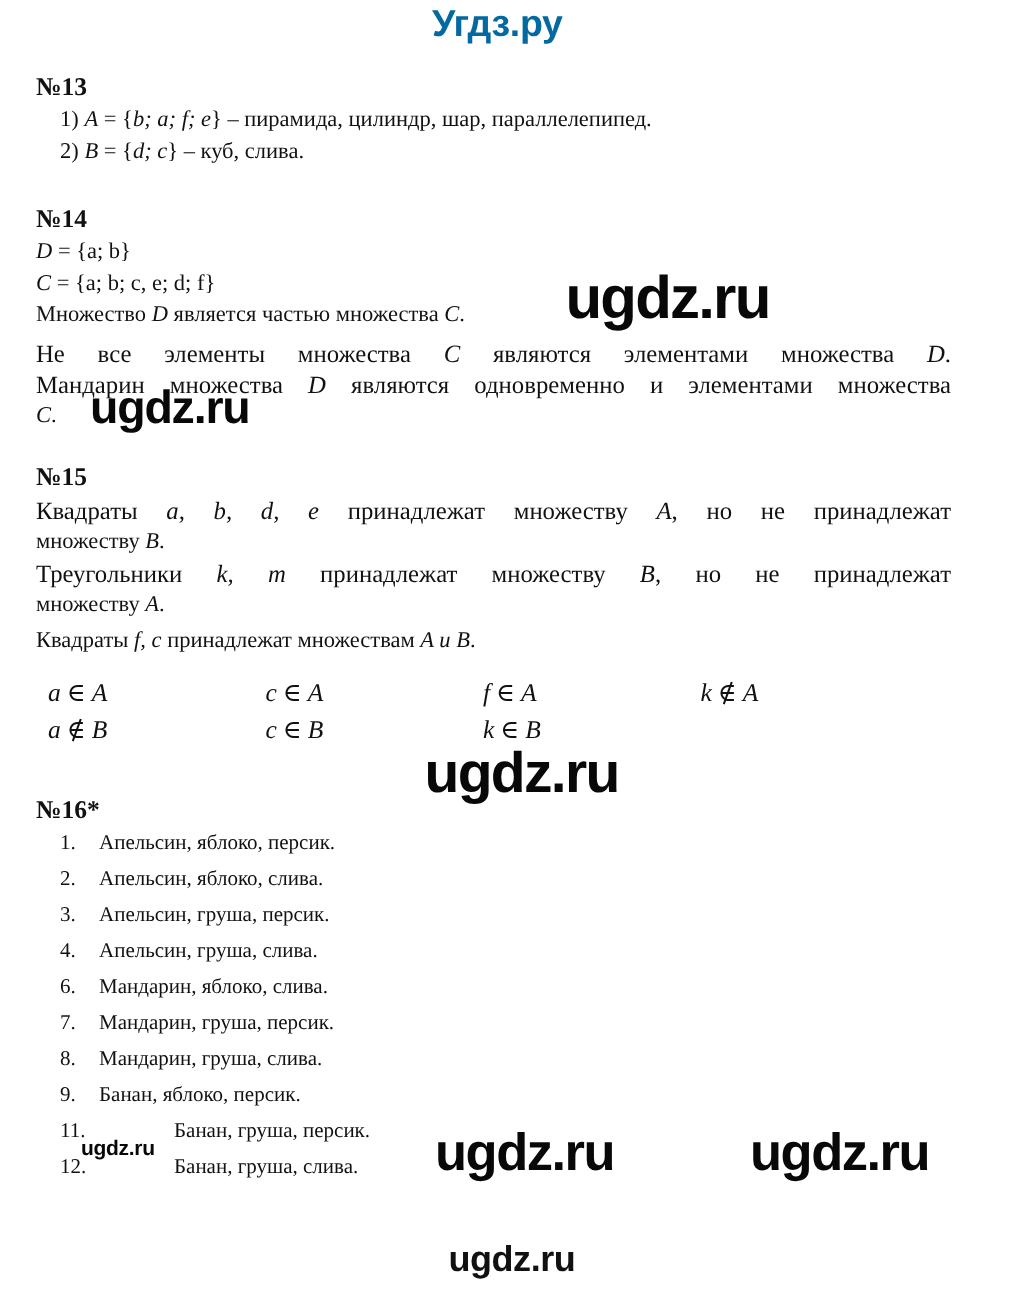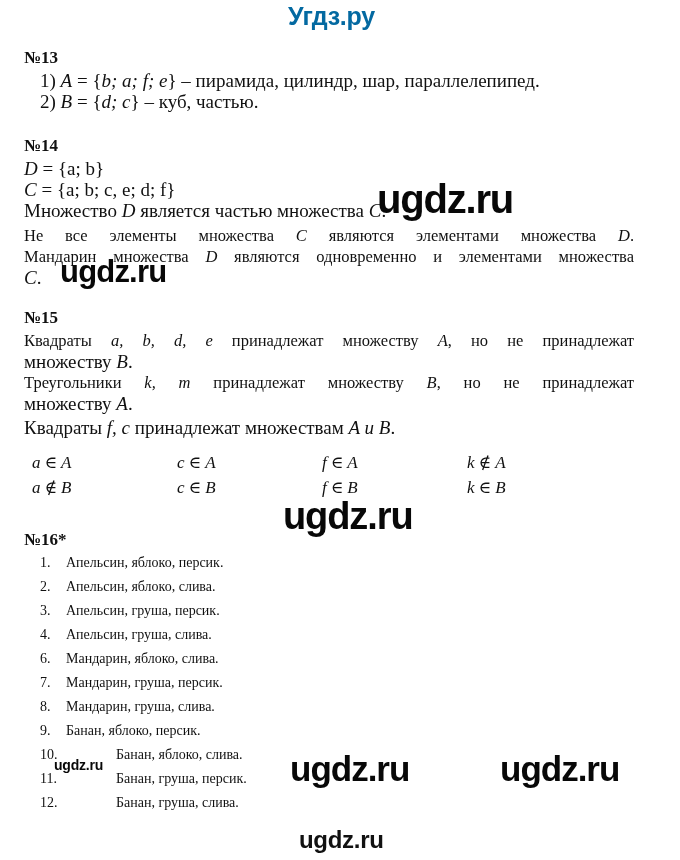--- a/index.html
+++ b/index.html
@@ -56,21 +56,21 @@
   .task-head {
     position: absolute;
     left: 24px;
     font-weight: bold;
     font-size: 17px;
     letter-spacing: 0px;
   }
 
   .line {
     position: absolute;
-    font-size: 19px;
+    font-size: 15px;
     line-height: 21px;
     white-space: nowrap;
   }
   .just {
     position: absolute;
     font-size: 16.5px;
     line-height: 21px;
     text-align: justify;
     text-align-last: justify;
   }
@@ -127,21 +127,21 @@
 
   <div class="task-head" style="top:48px;">№13</div>
 
   <div class="line" style="left:40px; top:70px;">
     <span>1)</span>
     <span class="it">A</span><span> = {</span><span class="it">b; a; f; e</span><span>} – </span><span>пирамида, цилиндр, шар, параллелепипед.</span>
   </div>
 
   <div class="line" style="left:40px; top:91px;">
     <span>2)</span>
-    <span class="it">B</span><span> = {</span><span class="it">d; c</span><span>} – </span><span>куб, частью.</span>
+    <span class="it">B</span><span> = {</span><span class="it">d; c</span><span>} – </span><span>куб, слива.</span>
   </div>
 
   <div class="task-head" style="top:136px;">№14</div>
 
   <div class="line" style="left:24px; top:158px;">
     <span class="it">D</span><span> = {a; b}</span>
   </div>
 
   <div class="line" style="left:24px; top:179px;">
     <span class="it">C</span><span> = {a; b; c, e; d; f}</span>
@@ -184,36 +184,34 @@
   </div>
 
   <div class="formula-grid">
     <div class="formula-cell"><span>a</span><span class="op">∈</span><span>A</span></div>
     <div class="formula-cell"><span>c</span><span class="op">∈</span><span>A</span></div>
     <div class="formula-cell"><span>f</span><span class="op">∈</span><span>A</span></div>
     <div class="formula-cell"><span>k</span><span class="op">∉</span><span>A</span></div>
 
     <div class="formula-cell"><span>a</span><span class="op">∉</span><span>B</span></div>
     <div class="formula-cell"><span>c</span><span class="op">∈</span><span>B</span></div>
-    <div class="formula-cell"><span>f</span><span class="op">∈</span><span>B</span></div>
     <div class="formula-cell"><span>k</span><span class="op">∈</span><span>B</span></div>
   </div>
 
   <div class="task-head" style="top:530px;text-align:right;">№16*</div>
 
   <div class="list">
     <div class="list-item"><span class="li-num">1.</span><span>Апельсин, яблоко, персик.</span></div>
     <div class="list-item"><span class="li-num">2.</span><span>Апельсин, яблоко, слива.</span></div>
     <div class="list-item"><span class="li-num">3.</span><span>Апельсин, груша, персик.</span></div>
     <div class="list-item"><span class="li-num">4.</span><span>Апельсин, груша, слива.</span></div>
     <div class="list-item"><span class="li-num">6.</span><span>Мандарин, яблоко, слива.</span></div>
     <div class="list-item"><span class="li-num">7.</span><span>Мандарин, груша, персик.</span></div>
     <div class="list-item"><span class="li-num">8.</span><span>Мандарин, груша, слива.</span></div>
     <div class="list-item"><span class="li-num">9.</span><span>Банан, яблоко, персик.</span></div>
-    <div class="list-item"><span class="li-num wide">10.</span><span>Банан, яблоко, слива.</span></div>
     <div class="list-item"><span class="li-num wide">11.</span><span>Банан, груша, персик.</span></div>
     <div class="list-item"><span class="li-num wide">12.</span><span>Банан, груша, слива.</span></div>
   </div>
 
   <div class="wm wm-a">ugdz.ru</div>
   <div class="wm wm-b">ugdz.ru</div>
   <div class="wm wm-c">ugdz.ru</div>
   <div class="wm wm-d">ugdz.ru</div>
   <div class="wm wm-e">ugdz.ru</div>
   <div class="wm wm-f">ugdz.ru</div>

